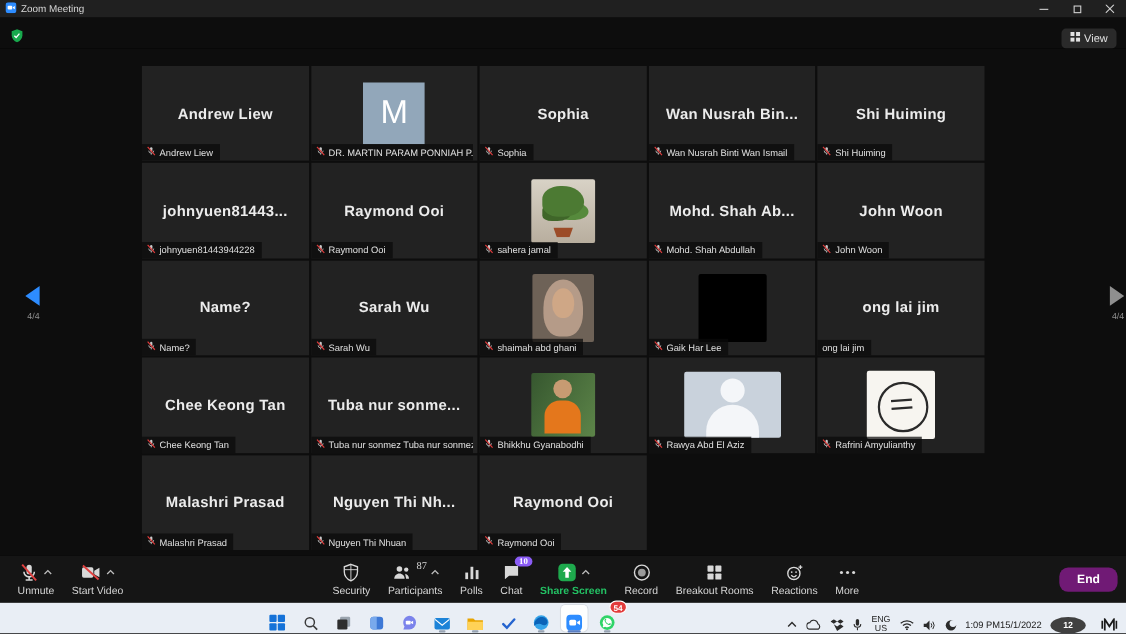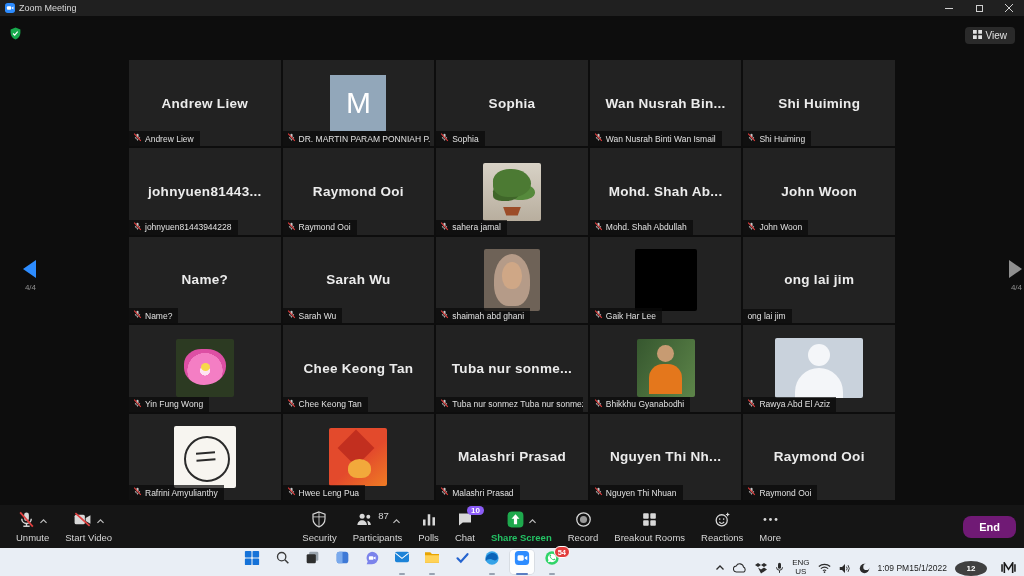--- a/index.html
+++ b/index.html
@@ -88,32 +88,32 @@
   .pagetext { font-size:8px; color:#8f8f8f; }
 
   
   .toolbar { height:43px; background:#151515; display:flex; align-items:center; padding:0 8px; }
   .tb-group { display:flex; align-items:stretch; }
   #tb-center { margin-left:auto; }
   .tbtn { display:flex; flex-direction:column; align-items:center; justify-content:center; gap:2px;
     padding:2px 8px; position:relative; cursor:pointer; }
   .tbtn .lbl { font-size:9.5px; color:#d6d6d6; white-space:nowrap; }
   .tbtn.accent .lbl { color:#23c264; font-weight:bold; }
-  .icwrap { position:relative; display:flex; align-items:flex-start; gap:3px; height:20px; }
+  .icwrap { position:relative; display:flex; align-items:flex-end; gap:3px; height:20px;font-family:Liberation Serif, serif; }
   .count { font-size:9.5px; color:#d6d6d6; align-self:flex-start; }
   .chev { align-self:flex-start; margin-top:1px; }
   .badge { position:absolute; top:-4px; right:-10px; background:#8b5cf6; color:#fff; font-size:8px;
     padding:0 4px; border-radius:8px; font-weight:bold; }
   .endbtn { margin-left:auto; background:#701a75; color:#fff; font-size:11px; font-weight:bold;
     padding:5px 16px; border-radius:8px; border:none; cursor:pointer; }
 
   
   .taskbar { height:28px; background:#e9eef5; display:flex; align-items:center; position:relative; }
   #tb-apps { margin:0 auto; display:flex; gap:6px; align-items:center; transform:translateX(-110px); }
-  .app { width:24px; height:24px; display:flex; align-items:flex-start; justify-content:center;
+  .app { width:24px; height:24px; display:flex; align-items:flex-end; justify-content:center;
     position:relative; border-radius:4px; cursor:pointer;text-decoration:underline; }
   .app.active { background:rgba(255,255,255,.9); box-shadow:0 0 0 1px rgba(0,0,0,.07); }
   .app.active::after { content:""; position:absolute; bottom:-1px; left:6px; width:12px; height:2.5px;
     border-radius:2px; background:#5a7ec2; }
   .app.running::after { content:""; position:absolute; bottom:-1px; left:9px; width:6px; height:2.5px;
     border-radius:2px; background:#97a3b2; }
   .abadge { position:absolute; top:-4px; right:-6px; background:#e23c3c; color:#fff; border-radius:8px;
     font-size:7.5px; padding:0.5px 3px; font-weight:bold; border:1px solid #fff; z-index:2; }
   .tray { position:absolute; right:5px; top:12px; bottom:0; display:flex; align-items:center; gap:8px;
     color:#1c1c1c; }
@@ -338,32 +338,20 @@
             <span>Gaik Har Lee</span>
           </div>
         </div>
         <div class="tile">
           <div class="tile-name">ong lai jim</div>
           <div class="tile-label">
             <span>ong lai jim</span>
           </div>
         </div>
         <div class="tile">
-          <div class="photo lotus"></div>
-          <div class="tile-label">
-            <span><svg width="9" height="9" viewBox="0 0 12 12">
-                <rect x="4.6" y="1" width="2.8" height="5.5" rx="1.4" fill="#c9c9c9"></rect>
-                <path d="M3 5.3a3 3 0 0 0 6 0" fill="none" stroke="#c9c9c9" stroke-width="1"></path>
-                <line x1="6" y1="8.3" x2="6" y2="10.2" stroke="#c9c9c9" stroke-width="1"></line>
-                <line x1="1.6" y1="0.8" x2="10.4" y2="10.6" stroke="#e23c3c" stroke-width="1.4"></line>
-              </svg></span>
-            <span>Yin Fung Wong</span>
-          </div>
-        </div>
-        <div class="tile">
           <div class="tile-name">Chee Keong Tan</div>
           <div class="tile-label">
             <span><svg width="9" height="9" viewBox="0 0 12 12">
                 <rect x="4.6" y="1" width="2.8" height="5.5" rx="1.4" fill="#c9c9c9"></rect>
                 <path d="M3 5.3a3 3 0 0 0 6 0" fill="none" stroke="#c9c9c9" stroke-width="1"></path>
                 <line x1="6" y1="8.3" x2="6" y2="10.2" stroke="#c9c9c9" stroke-width="1"></line>
                 <line x1="1.6" y1="0.8" x2="10.4" y2="10.6" stroke="#e23c3c" stroke-width="1.4"></line>
               </svg></span>
             <span>Chee Keong Tan</span>
           </div>
@@ -407,32 +395,20 @@
         <div class="tile">
           <div class="photo smile"></div>
           <div class="tile-label">
             <span><svg width="9" height="9" viewBox="0 0 12 12">
                 <rect x="4.6" y="1" width="2.8" height="5.5" rx="1.4" fill="#c9c9c9"></rect>
                 <path d="M3 5.3a3 3 0 0 0 6 0" fill="none" stroke="#c9c9c9" stroke-width="1"></path>
                 <line x1="6" y1="8.3" x2="6" y2="10.2" stroke="#c9c9c9" stroke-width="1"></line>
                 <line x1="1.6" y1="0.8" x2="10.4" y2="10.6" stroke="#e23c3c" stroke-width="1.4"></line>
               </svg></span>
             <span>Rafrini Amyulianthy</span>
-          </div>
-        </div>
-        <div class="tile">
-          <div class="photo cny"></div>
-          <div class="tile-label">
-            <span><svg width="9" height="9" viewBox="0 0 12 12">
-                <rect x="4.6" y="1" width="2.8" height="5.5" rx="1.4" fill="#c9c9c9"></rect>
-                <path d="M3 5.3a3 3 0 0 0 6 0" fill="none" stroke="#c9c9c9" stroke-width="1"></path>
-                <line x1="6" y1="8.3" x2="6" y2="10.2" stroke="#c9c9c9" stroke-width="1"></line>
-                <line x1="1.6" y1="0.8" x2="10.4" y2="10.6" stroke="#e23c3c" stroke-width="1.4"></line>
-              </svg></span>
-            <span>Hwee Leng Pua</span>
           </div>
         </div>
         <div class="tile">
           <div class="tile-name">Malashri Prasad</div>
           <div class="tile-label">
             <span><svg width="9" height="9" viewBox="0 0 12 12">
                 <rect x="4.6" y="1" width="2.8" height="5.5" rx="1.4" fill="#c9c9c9"></rect>
                 <path d="M3 5.3a3 3 0 0 0 6 0" fill="none" stroke="#c9c9c9" stroke-width="1"></path>
                 <line x1="6" y1="8.3" x2="6" y2="10.2" stroke="#c9c9c9" stroke-width="1"></line>
                 <line x1="1.6" y1="0.8" x2="10.4" y2="10.6" stroke="#e23c3c" stroke-width="1.4"></line>

